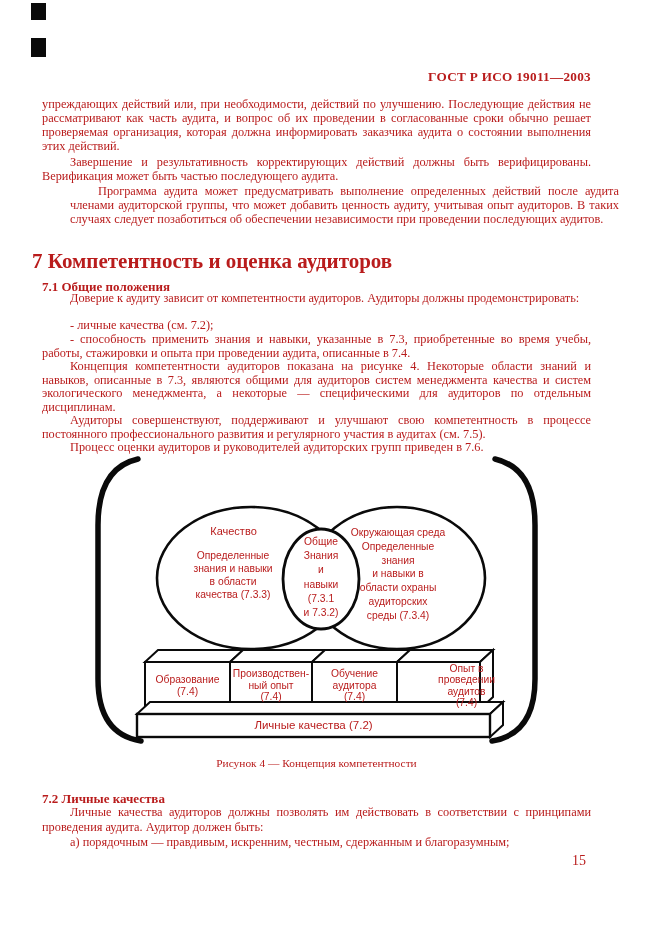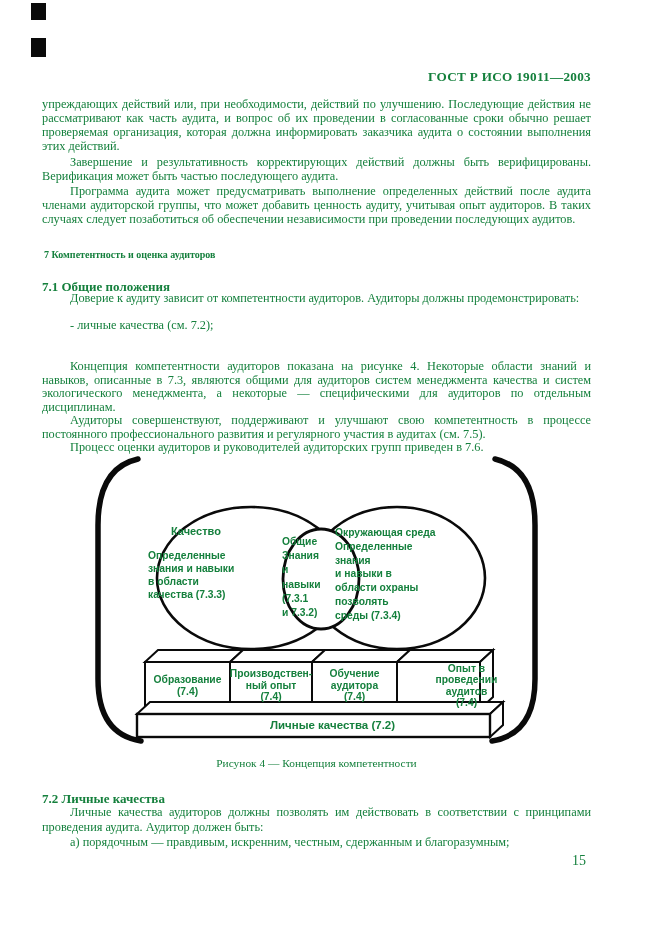--- a/index.html
+++ b/index.html
@@ -1,79 +1,80 @@
 <!DOCTYPE html>
 <html><head>
 <meta charset="utf-8">
 <style>
   html,body { margin:0; padding:0; background:#ffffff; }
   .page {
     position:relative; width:661px; height:936px; background:#ffffff;
-    font-family:"Liberation Serif", serif; color:#15803d; overflow:hidden;
+    font-family:"Liberation Serif", serif; color:#b91c1c; overflow:hidden;
   }
   .scan-mark { position:absolute; background:#0a0a0a; }
   .hdr {
     position:absolute; left:42px; width:549px; top:69px;
     font-weight:bold; font-size:13.2px; text-align:right; letter-spacing:0.3px;
   }
   .txt {
     position:absolute; left:42px; width:549px;
     font-size:12.3px; line-height:14px; text-align:justify;
   }
   .txtB { line-height:13.6px; }
   .ind { text-indent:28px; }
   .h1 {
-    position:absolute; left:44px; width:549px; top:249px;
-    font-weight:bold; font-size:10px;
+    position:absolute; left:32px; width:549px; top:249px;
+    font-weight:bold; font-size:21px;
   }
   .h2 { position:absolute; left:42px; width:549px; font-weight:bold; font-size:13px; }
   .caption { position:absolute; left:42px; width:549px; top:757px; text-align:center; font-size:11.4px; }
   .pagenum { position:absolute; left:42px; width:544px; top:853px; text-align:right; font-size:14px; }
 
   
   .fig { position:absolute; left:93px; top:455px; width:447px; height:292px; }
   .fig svg { position:absolute; left:0; top:0; }
   .figtitle {
     position:absolute; left:0; top:2px; width:447px; text-align:center;
     font-family:"Liberation Sans", sans-serif; font-weight:bold; font-size:13px; letter-spacing:0.2px;
   }
   .flabel {
-    position:absolute; font-family:"Liberation Sans", sans-serif; font-weight:bold;
-    text-align:left; font-size:10.3px; line-height:13px;
+    position:absolute; font-family:"Liberation Sans", sans-serif; font-weight:normal;
+    text-align:center; font-size:10.3px; line-height:13px;
   }
   .qual-title { left:78px; top:70px; width:125px; font-size:11px; }
   .qual-lines { left:55px; top:94px; width:170px; }
   .common-lines { left:189px; top:80px; width:78px; line-height:14.2px; }
   .env-lines { left:242px; top:71px; width:126px; line-height:13.8px; }
   .blk { display:flex; flex-direction:column; justify-content:center; align-items:center; line-height:11.5px; height:47px; top:207px; }
   .blk0 { left:52px;  width:85px; }
   .blk1 { left:137px; width:82px; }
   .blk2 { left:219px; width:85px; }
   .blk3 { left:304px; width:83px; line-height:11.2px;padding-left:28px; }
-  .basebar { left:44px; top:259px; width:353px; height:23px; display:flex; align-items:center; justify-content:center; font-size:11.5px;padding-left:19px; }
+  .basebar { left:44px; top:259px; width:353px; height:23px; display:flex; align-items:center; justify-content:center; font-size:11.5px; }
 </style>
 </head>
 <body>
 
 <div class="page">
 
   <div class="scan-mark" style="left:31px; top:3px; width:15px; height:17px;"></div>
   <div class="scan-mark" style="left:31px; top:38px; width:15px; height:19px;"></div>
 
   <div class="hdr">ГОСТ Р ИСО 19011—2003</div>
 
   <div class="txt ind" style="top:155px;">Завершение и результативность корректирующих действий должны быть верифицированы. Верификация может быть частью последующего аудита.</div>
   <div class="txt" style="top:97px;">упреждающих действий или, при необходимости, действий по улучшению. Последующие действия не рассматривают как часть аудита, и вопрос об их проведении в согласованные сроки обычно решает проверяемая организация, которая должна информировать заказчика аудита о состоянии выполнения этих действий.</div>
-  <div class="txt ind" style="top:184px;">Программа аудита может предусматривать выполнение определенных действий после аудита членами аудиторской группы, что может добавить ценность аудиту, учитывая опыт аудиторов. В таких случаях следует позаботиться об обеспечении независимости при проведении последующих аудитов.</div>
+  <div class="txt ind" style="top:184px;margin-left:28px;">Программа аудита может предусматривать выполнение определенных действий после аудита членами аудиторской группы, что может добавить ценность аудиту, учитывая опыт аудиторов. В таких случаях следует позаботиться об обеспечении независимости при проведении последующих аудитов.</div>
 
   <div class="h1">7 Компетентность и оценка аудиторов</div>
   <div class="h2" style="top:279px;">7.1 Общие положения</div>
 
   <div class="txt txtB ind" style="top:292px;">Доверие к аудиту зависит от компетентности аудиторов. Аудиторы должны продемонстрировать:</div>
   <div class="txt txtB ind" style="top:319px;">- личные качества (см. 7.2);</div>
+  <div class="txt txtB ind" style="top:333px;">- способность применить знания и навыки, указанные в 7.3, приобретенные во время учебы, работы, стажировки и опыта при проведении аудита, описанные в 7.4.</div>
   <div class="txt txtB ind" style="top:360px;">Концепция компетентности аудиторов показана на рисунке 4. Некоторые области знаний и навыков, описанные в 7.3, являются общими для аудиторов систем менеджмента качества и систем экологического менеджмента, а некоторые — специфическими для аудиторов по отдельным дисциплинам.</div>
   <div class="txt txtB ind" style="top:414px;">Аудиторы совершенствуют, поддерживают и улучшают свою компетентность в процессе постоянного профессионального развития и регулярного участия в аудитах (см. 7.5).</div>
   <div class="txt txtB ind" style="top:441px;">Процесс оценки аудиторов и руководителей аудиторских групп приведен в 7.6.</div>
 
   <div class="fig">
     <svg width="447" height="292" viewBox="0 0 447 292">
 
       <path d="M 45 4 Q 5 13 5 70 L 5 224 Q 5 279 48 286" fill="none" stroke="#0a0a0a" stroke-width="5.5" stroke-linecap="round"></path>
       <path d="M 402 4 Q 442 13 442 70 L 442 224 Q 442 279 399 286" fill="none" stroke="#0a0a0a" stroke-width="5.5" stroke-linecap="round"></path>
 
@@ -114,21 +115,21 @@
       <div>(7.3.1</div>
       <div>и 7.3.2)</div>
     </div>
 
     <div class="flabel env-lines">
       <div>Окружающая среда</div>
       <div>Определенные</div>
       <div>знания</div>
       <div>и навыки в</div>
       <div>области охраны</div>
-      <div>позволять</div>
+      <div>аудиторских</div>
       <div>среды (7.3.4)</div>
     </div>
 
     <div class="flabel blk blk0">
       <div>Образование</div>
       <div>(7.4)</div>
     </div>
     <div class="flabel blk blk1">
       <div>Производствен-</div>
       <div>ный опыт</div>

